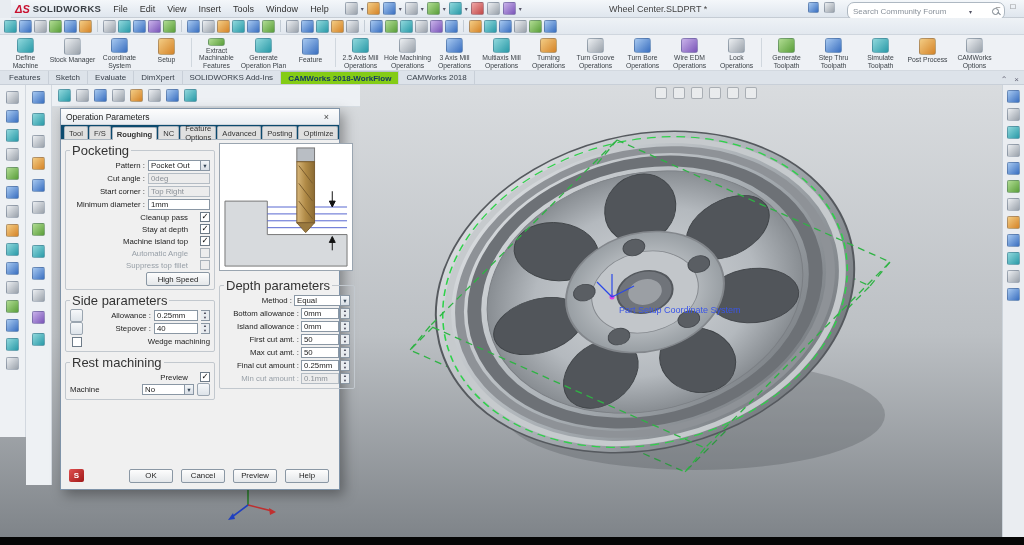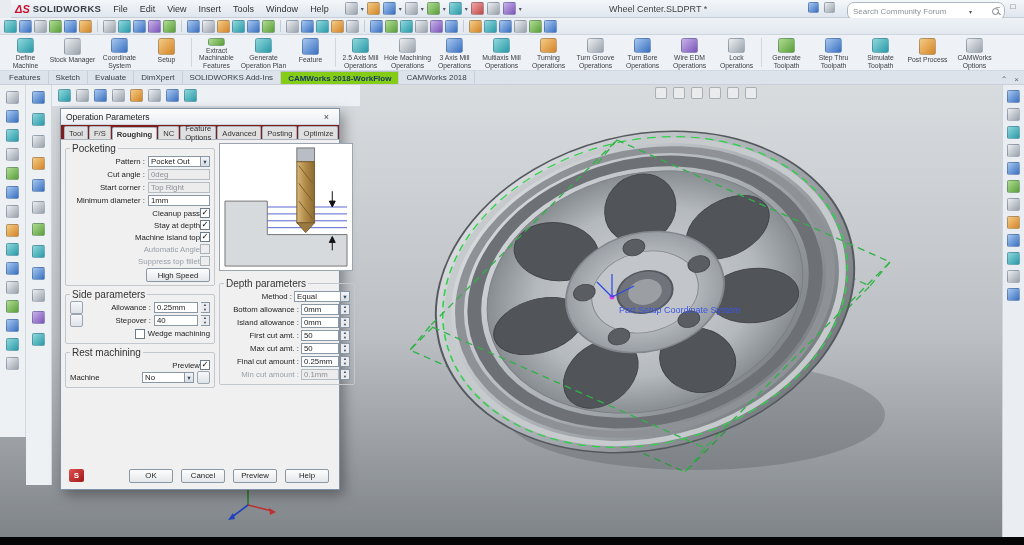--- a/index.html
+++ b/index.html
@@ -57,41 +57,41 @@
 .hicon{width:12px;height:12px;border-radius:2px;background:rgba(255,255,255,.45);border:1px solid rgba(90,100,110,.45)}
 .leftbarA{position:absolute;left:0;top:0;width:26px;height:352px;background:#eef1f4;border-right:1px solid #d2d8df;z-index:6;display:flex;flex-direction:column;align-items:center;gap:6px;padding-top:6px}
 .leftbarB{position:absolute;left:26px;top:0;width:26px;height:400px;background:#eef1f4;border-right:1px solid #d2d8df;z-index:6;display:flex;flex-direction:column;align-items:center;gap:9px;padding-top:6px}
 .treebar{position:absolute;left:52px;top:0;width:308px;height:22px;background:rgba(238,241,244,.95);display:flex;align-items:center;gap:5px;padding:0 6px;z-index:6;border-bottom:1px solid #d6dce2}
 .rightbar{position:absolute;right:0;top:0;width:22px;height:452px;background:#eaedf1;border-left:1px solid #cdd4db;z-index:6;display:flex;flex-direction:column;align-items:center;gap:5px;padding-top:5px}
 
 
 .dialog{position:absolute;left:60px;top:23px;width:280px;height:382px;background:#f0f0f0;border:1px solid #7f93a8;box-shadow:4px 5px 12px rgba(0,0,0,.35);z-index:20;display:flex;flex-direction:column}
 .dlg-title{height:16px;background:linear-gradient(#fdfdfd,#e9edf2);border-bottom:1px solid #cfd5dc;display:flex;align-items:center;padding:0 5px;font-size:8.5px;color:#222}
 .dlg-close{margin-left:auto;width:15px;height:12px;display:flex;align-items:center;justify-content:center;font-size:9px;color:#444;cursor:default}
-.dlg-tabs{display:flex;align-items:flex-end;height:15px;padding:1px 3px 0;background:#7f1d1d;border-bottom:1px solid #aab4be}
+.dlg-tabs{display:flex;align-items:flex-end;height:15px;padding:1px 3px 0;background:#0c4a6e;border-bottom:1px solid #aab4be}
 .dtab{font-size:7.6px;padding:0 4px;height:13px;display:flex;align-items:center;border:1px solid #aab4be;border-bottom:none;background:#e0e0e0;color:#333;margin-right:1px;border-radius:2px 2px 0 0;cursor:default}
 .dtab.active{background:#f0f0f0;font-weight:bold;position:relative;top:1px}
 .dlg-body{flex:1;position:relative}
 .dcol-left{position:absolute;left:4px;top:3px;width:150px}
 .dcol-right{position:absolute;left:158px;top:3px;width:136px}
 fieldset{border:1px solid #c2c8ce;border-radius:2px;padding:1px 4px 3px;margin-bottom:3px}
-legend{font-size:10px;color:#333;padding:0 2px}
+legend{font-size:13px;color:#333;padding:0 2px}
 .frow{display:flex;align-items:center;height:13px;gap:3px;font-size:7.8px;color:#222}
 .frow .lbl{flex:1;text-align:right;white-space:nowrap}
 .tbox{height:11px;border:1px solid #8a97a4;background:#fff;font-size:7.8px;display:flex;align-items:center;padding:0 2px;color:#222;white-space:nowrap}
 .tbox.dis{background:#ececec;color:#8b9198;border-color:#b4bcc4}
 .combo{display:flex;height:11px}
 .combo .tbox{flex:1;border-right:none}
 .combo .dd{width:10px;background:linear-gradient(#f2f5f8,#d8dee5);border:1px solid #8a97a4;font-size:5.5px;display:flex;align-items:center;justify-content:center;color:#345}
 .cb{width:10px;height:10px;border:1px solid #6e7b88;background:#fff;display:inline-flex;align-items:center;justify-content:center;font-size:8.5px;color:#111;flex:0 0 auto}
 .cb.checked::after{content:"✓";line-height:1;margin-top:-1px}
 .cb.disabled{background:#ededed;border-color:#aab2ba}
 .radio{width:10px;height:10px;border:1px solid #6e7b88;border-radius:50%;background:#fff;display:inline-flex;align-items:center;justify-content:center;flex:0 0 auto}
 .radio.checked::after{content:"";width:4px;height:4px;border-radius:50%;background:#222}
-.cbrow{display:flex;align-items:center;justify-content:flex-end;gap:0;height:12px;font-size:7.8px;color:#222}
+.cbrow{display:flex;align-items:center;justify-content:flex-end;gap:12px;height:12px;font-size:7.8px;color:#222}
 .cbrow.dis{color:#98a0a8}
 .radrow{display:flex;align-items:center;gap:4px;height:12px;font-size:7.8px;color:#222;padding-left:4px}
 .btn{background:linear-gradient(#fdfdfd,#e4e7ea);border:1px solid #8a97a4;border-radius:2px;font-size:7.8px;height:14px;min-width:44px;display:inline-flex;align-items:center;justify-content:center;color:#222;padding:0 6px;cursor:default}
 .hsrow{display:flex;justify-content:flex-end;margin-top:1px}
 .ibtn{width:13px;height:13px;border:1px solid #9aa5b0;background:linear-gradient(#f6f8fa,#dde3e9);border-radius:2px;flex:0 0 auto}
 .spin{display:flex;flex-direction:column;width:9px;height:11px;border:1px solid #8a97a4;border-left:none;flex:0 0 auto}
 .spin i{flex:1;background:#e8ecf0;display:flex;align-items:center;justify-content:center;font-style:normal;font-size:4px;color:#445;line-height:1}
 .spin i.up::before{content:"▲"}
 .spin i.dn::before{content:"▼"}
 .preview{width:134px;height:128px;border:1px solid #9aa5b0;background:#fff;margin-bottom:3px}
@@ -548,21 +548,21 @@
             </div>
             <div class="frow">
               <span class="ibtn"></span>
               <span class="lbl">Stepover :</span>
               <span class="tbox" style="width:44px">40</span>
               <span class="spin">
                   <i class="up"></i>
                   <i class="dn"></i>
                 </span>
             </div>
-            <div class="frow" style="justify-content:flex-end;padding-left:2px">
+            <div class="frow" style="justify-content:space-between;padding-left:2px">
               <span class="cb"></span>
               <span>Wedge machining</span>
             </div>
           </fieldset>
 
           <fieldset>
             <legend>Rest machining</legend>
             <div class="cbrow">
               <span>Preview</span>
               <span class="cb checked"></span>

